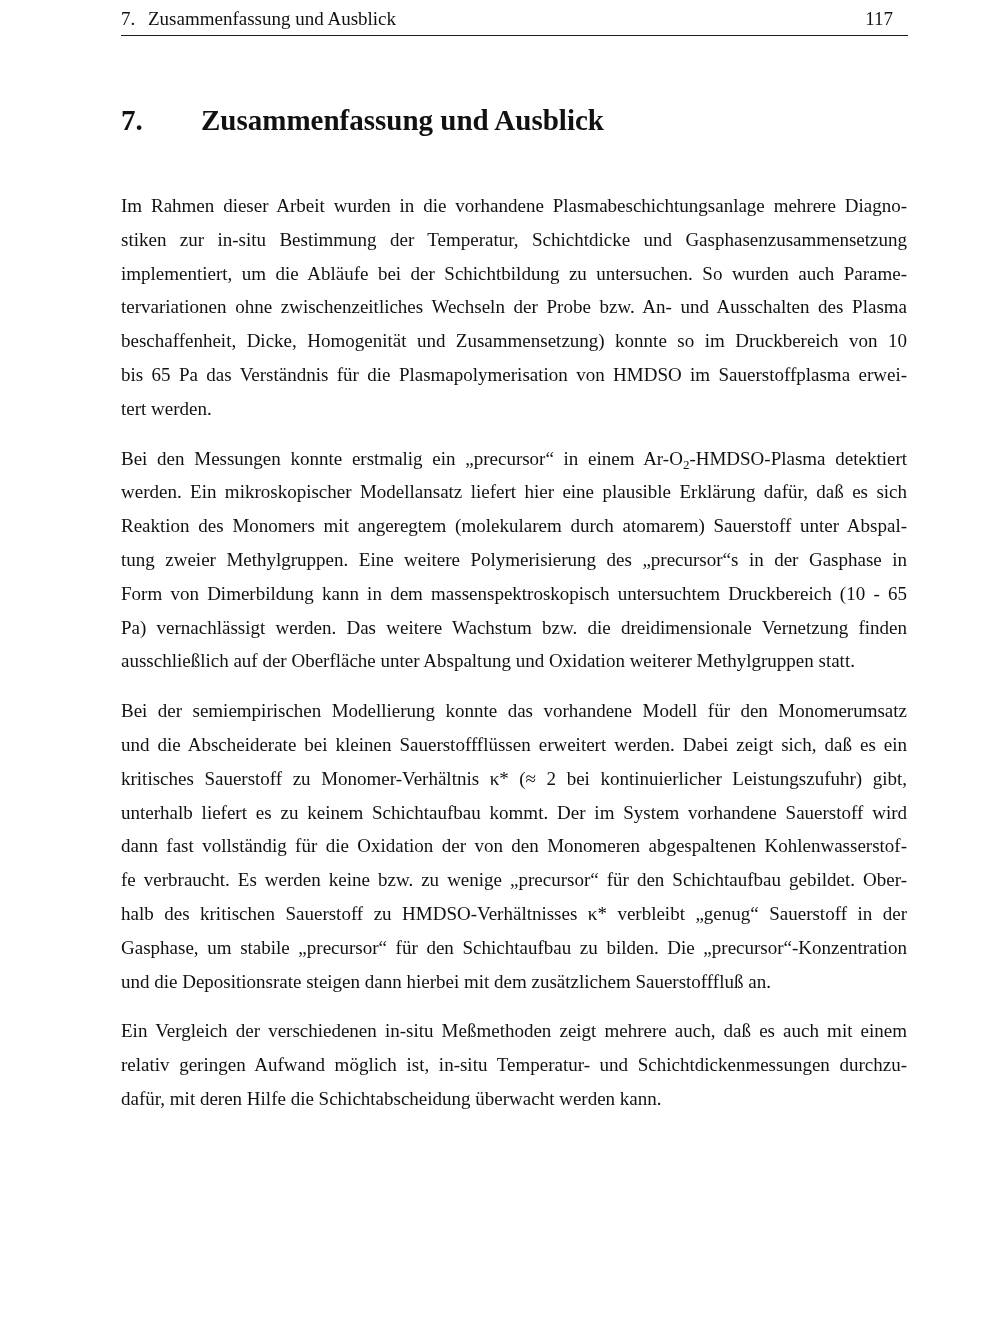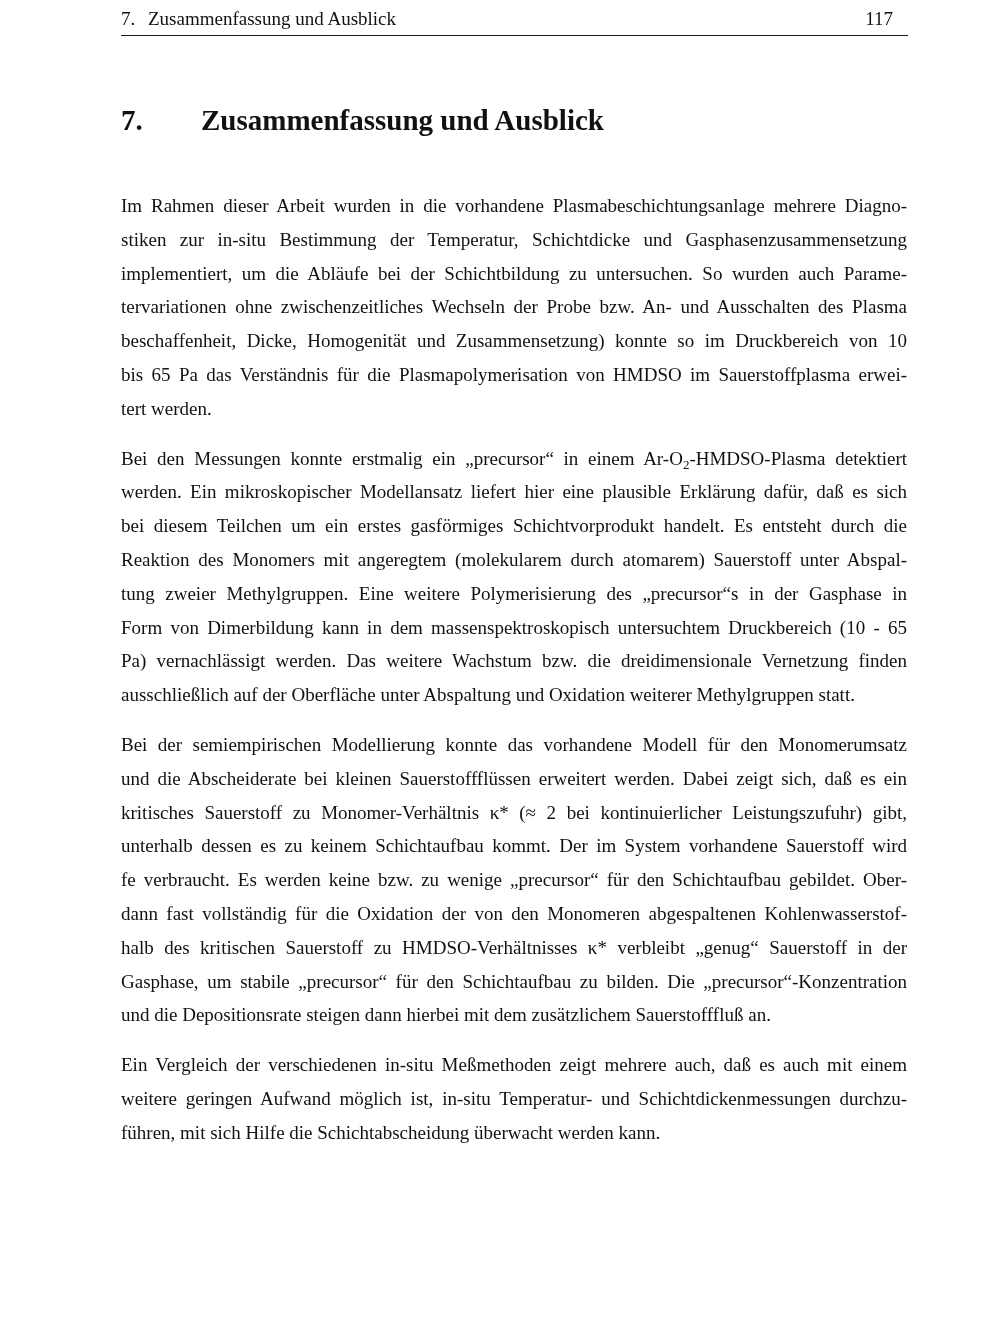--- a/index.html
+++ b/index.html
@@ -100,39 +100,38 @@
     <span class="line">implementiert, um die Abläufe bei der Schichtbildung zu untersuchen. So wurden auch Parame-</span>
     <span class="line">tervariationen ohne zwischenzeitliches Wechseln der Probe bzw. An- und Ausschalten des Plasma</span>
     <span class="line">beschaffenheit, Dicke, Homogenität und Zusammensetzung) konnte so im Druckbereich von 10</span>
     <span class="line">bis 65 Pa das Verständnis für die Plasmapolymerisation von HMDSO im Sauerstoffplasma erwei-</span>
     <span class="line last">tert werden.</span>
   </p>
 
   <p class="para">
     <span class="line"><span>Bei den Messungen konnte erstmalig ein „precursor“ in einem Ar-O</span><sub>2</sub><span>-HMDSO-Plasma detektiert</span></span>
     <span class="line">werden. Ein mikroskopischer Modellansatz liefert hier eine plausible Erklärung dafür, daß es sich</span>
-    <span class="line">bei diesem Teilchen um ein erstes gasförmiges Schichtvorprodukt handelt. Es entsteht durch die</span>
     <span class="line">Reaktion des Monomers mit angeregtem (molekularem durch atomarem) Sauerstoff unter Abspal-</span>
     <span class="line">tung zweier Methylgruppen. Eine weitere Polymerisierung des „precursor“s in der Gasphase in</span>
     <span class="line">Form von Dimerbildung kann in dem massenspektroskopisch untersuchtem Druckbereich (10 - 65</span>
     <span class="line">Pa) vernachlässigt werden. Das weitere Wachstum bzw. die dreidimensionale Vernetzung finden</span>
     <span class="line last">ausschließlich auf der Oberfläche unter Abspaltung und Oxidation weiterer Methylgruppen statt.</span>
   </p>
 
   <p class="para">
     <span class="line">Bei der semiempirischen Modellierung konnte das vorhandene Modell für den Monomerumsatz</span>
     <span class="line">und die Abscheiderate bei kleinen Sauerstoffflüssen erweitert werden. Dabei zeigt sich, daß es ein</span>
     <span class="line">kritisches Sauerstoff zu Monomer-Verhältnis κ* (≈ 2 bei kontinuierlicher Leistungszufuhr) gibt,</span>
-    <span class="line">unterhalb dessen es zu keinem Schichtaufbau kommt. Der im System vorhandene Sauerstoff wird</span>
+    <span class="line">unterhalb liefert es zu keinem Schichtaufbau kommt. Der im System vorhandene Sauerstoff wird</span>
+    <span class="line">dann fast vollständig für die Oxidation der von den Monomeren abgespaltenen Kohlenwasserstof-</span>
     <span class="line">fe verbraucht. Es werden keine bzw. zu wenige „precursor“ für den Schichtaufbau gebildet. Ober-</span>
-    <span class="line">dann fast vollständig für die Oxidation der von den Monomeren abgespaltenen Kohlenwasserstof-</span>
     <span class="line">halb des kritischen Sauerstoff zu HMDSO-Verhältnisses κ* verbleibt „genug“ Sauerstoff in der</span>
     <span class="line">Gasphase, um stabile „precursor“ für den Schichtaufbau zu bilden. Die „precursor“-Konzentration</span>
     <span class="line last">und die Depositionsrate steigen dann hierbei mit dem zusätzlichem Sauerstofffluß an.</span>
   </p>
 
   <p class="para">
     <span class="line">Ein Vergleich der verschiedenen in-situ Meßmethoden zeigt mehrere auch, daß es auch mit einem</span>
-    <span class="line">weitere geringen Aufwand möglich ist, in-situ Temperatur- und Schichtdickenmessungen durchzu-</span>
-    <span class="line last">führen, mit sich Hilfe die Schichtabscheidung überwacht werden kann.</span>
+    <span class="line">relativ geringen Aufwand möglich ist, in-situ Temperatur- und Schichtdickenmessungen durchzu-</span>
+    <span class="line last">dafür, mit deren Hilfe die Schichtabscheidung überwacht werden kann.</span>
   </p>
 
 </div>
 
 </body></html>

